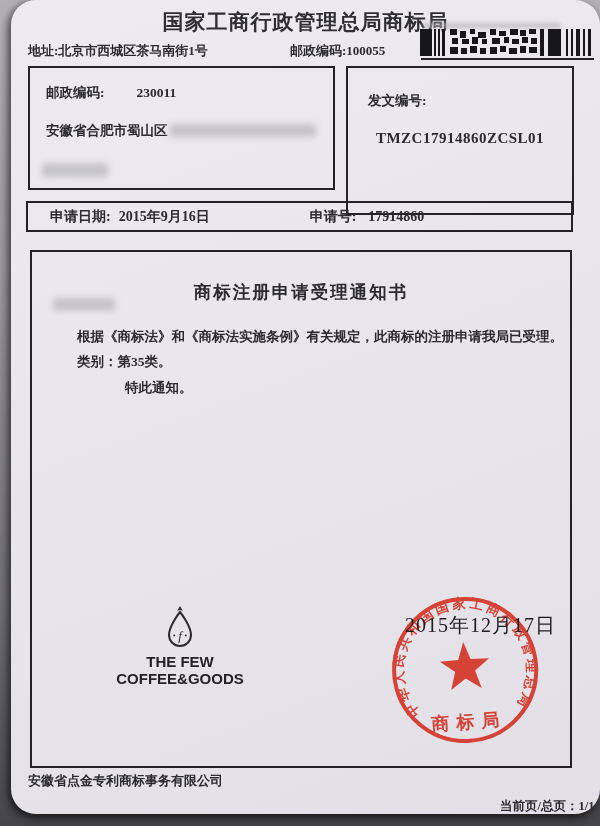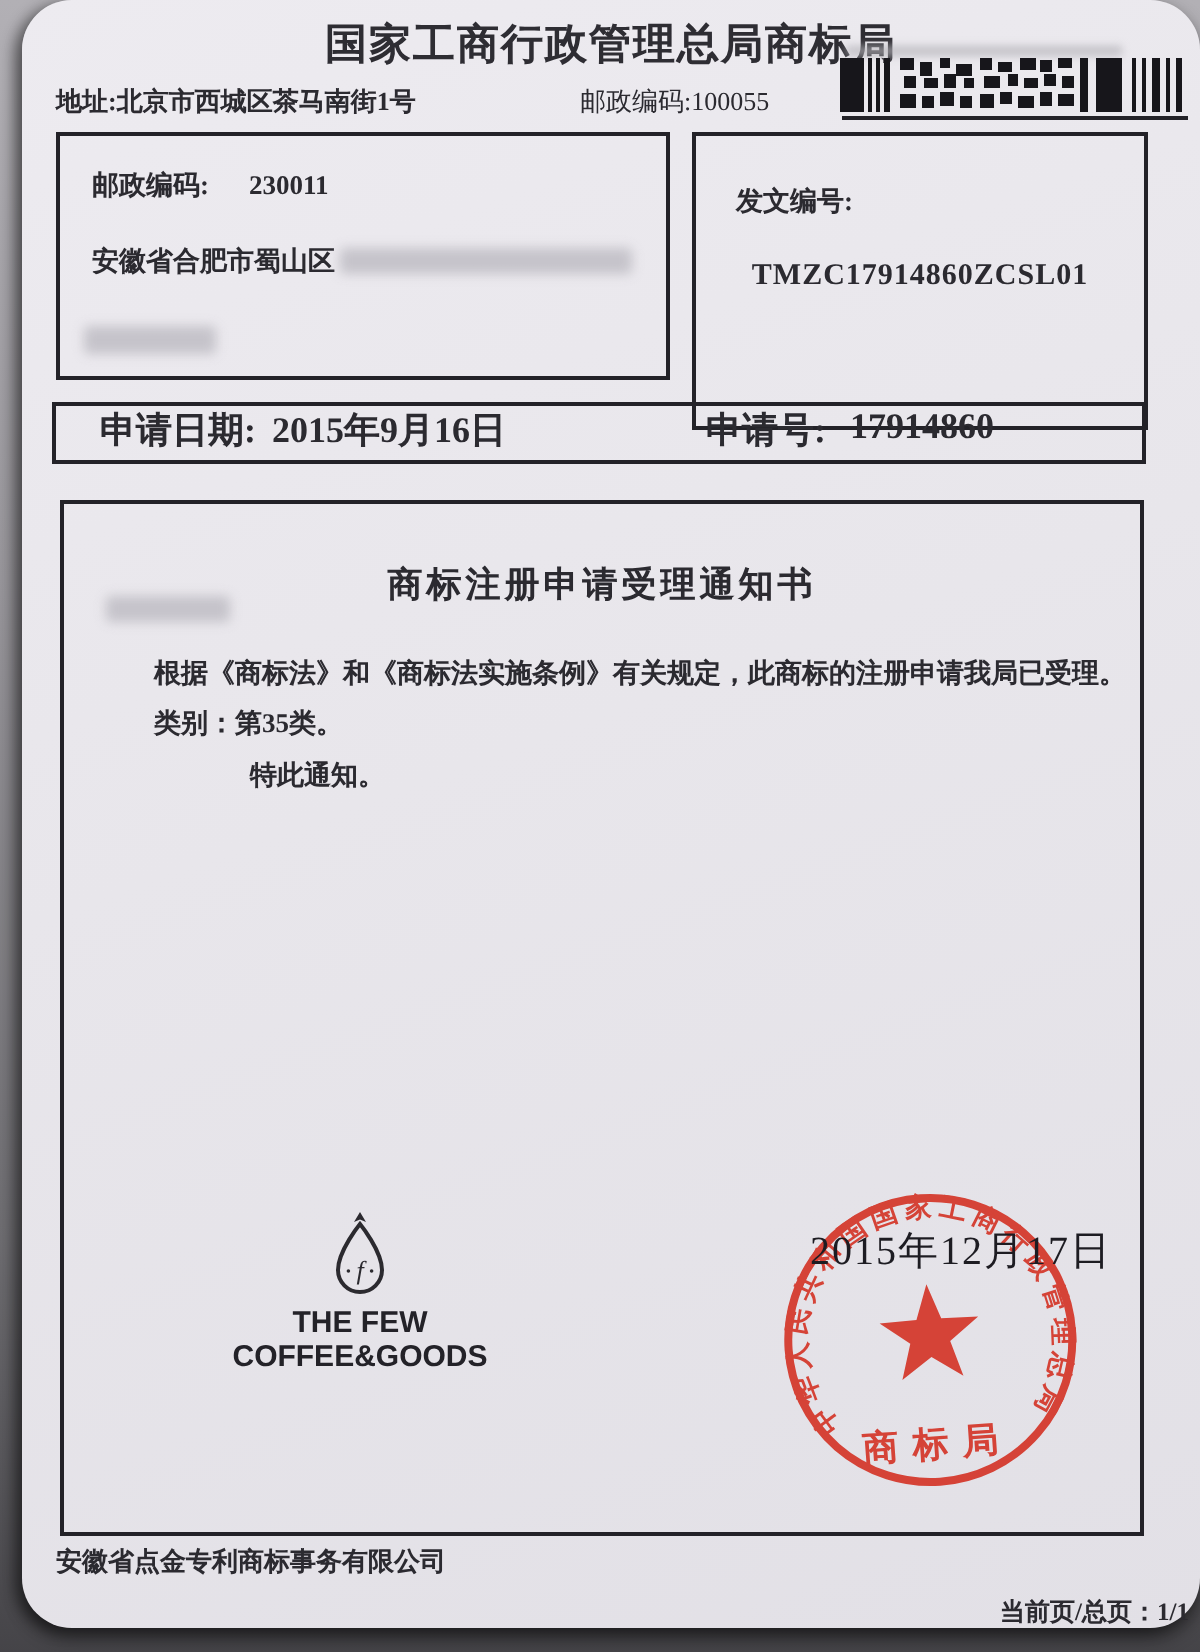--- a/index.html
+++ b/index.html
@@ -18,46 +18,46 @@
     box-shadow:-4px 2px 7px rgba(0,0,0,.38), 0 5px 9px rgba(0,0,0,.42);
     border-radius:25px;
   }
   .abs{ position:absolute; }
 
   .doc-title{
     top:8px; left:0; width:100%; text-align:center;
     font-size:21px; font-weight:600; letter-spacing:1px; color:#2e2d33;
   }
   .addr{ top:42px; left:17px; font-size:13px; font-weight:600; }
-  .postcode{ top:42px; left:279px; font-size:13px; font-weight:400; }
+  .postcode{ top:42px; left:279px; font-size:13px; font-weight:700; }
 
   .barcode{ top:29px; left:409px; width:172px; height:28px; }
   .barcode-caption{
     top:23px; left:412px; width:138px; height:5px;
     background:#b6b4ba; filter:blur(2px); opacity:.75;
   }
   .barcode-underline{ top:58px; left:410px; width:173px; height:2px; background:#232228; }
 
   .box{ border:2px solid #232228; }
   .recipient-box{ top:66px; left:17px; width:307px; height:124px; }
   .recipient-postcode{ position:absolute; top:16px; left:16px; font-size:13.5px; font-weight:600; }
-  .recipient-postcode .val{ margin-left:20px; font-weight:600; }
+  .recipient-postcode .val{ margin-left:32px; font-weight:600; }
   .recipient-address{ position:absolute; top:54px; left:16px; font-size:13.5px; font-weight:600; white-space:nowrap; }
   .redact{ background:#bfbdc4; filter:blur(3px); opacity:.85; border-radius:2px; }
   .redact-addr{ display:inline-block; vertical-align:-2px; width:146px; height:13px; margin-left:2px; }
   .redact-name{ position:absolute; top:95px; left:12px; width:66px; height:14px; }
 
   .docnum-box{ top:66px; left:335px; width:228px; height:149px; }
   .docnum-label{ position:absolute; top:24px; left:20px; font-size:13.5px; font-weight:600; }
   .docnum-value{
     position:absolute; top:62px; left:0; width:100%; text-align:center;
     font-size:15px; letter-spacing:.5px; font-weight:600;
   }
 
-  .app-row{ top:201px; left:15px; width:547px; height:31px; display:flex; padding-left:22px; font-size:18px; font-weight:600; }
+  .app-row{ top:201px; left:15px; width:547px; height:31px; display:flex; align-items:center; padding-left:22px; font-size:14px; font-weight:600; }
   .app-date-value{ margin-left:8px; }
   .app-no-label{ margin-left:64px;padding-left:36px; }
   .app-no-value{ margin-left:12px; }
 
   .main-box{ top:250px; left:19px; width:542px; height:518px; }
   .notice-title{
     position:absolute; top:28px; left:0; width:100%; text-align:center;
     font-size:17.5px; font-weight:600; letter-spacing:2px;
   }
   .redact-applicant{ position:absolute; top:46px; left:21px; width:62px; height:13px; }

